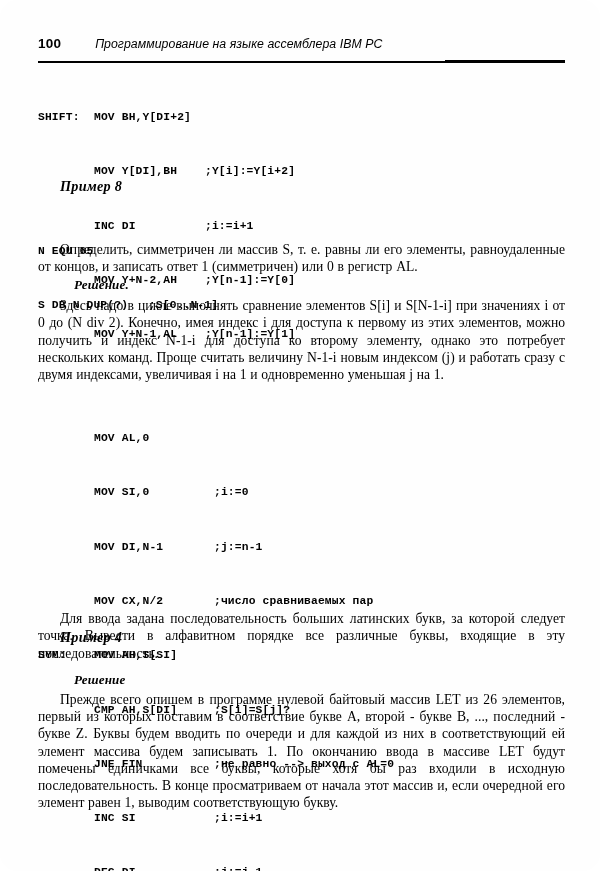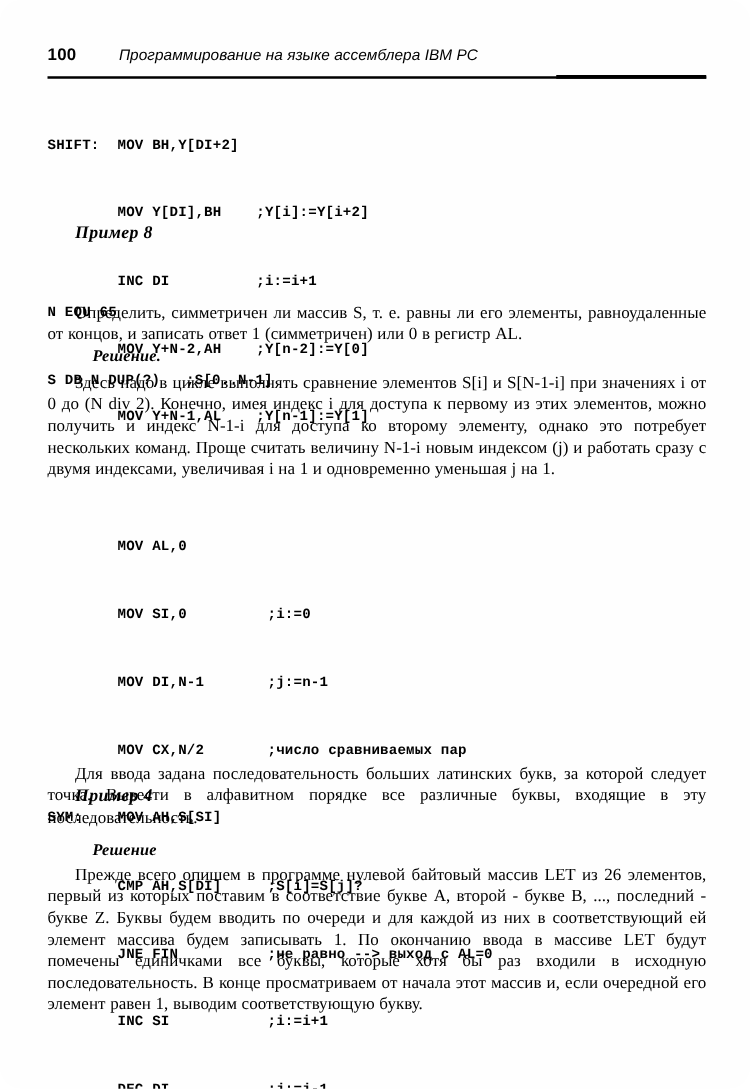--- a/index.html
+++ b/index.html
@@ -166,21 +166,21 @@
       <span class="cl-comment">;Y[i]:=Y[i+2]</span>
     </div>
     <div class="code-line">
       <span class="cl-label"></span>
       <span class="cl-instr">INC DI</span>
       <span class="cl-comment">;i:=i+1</span>
     </div>
     <div class="code-line">
       <span class="cl-label"></span>
       <span class="cl-instr">MOV Y+N-2,AH</span>
-      <span class="cl-comment">;Y[n-2]:=Y[0]</span>
+      <span class="cl-comment">;Y[n-1]:=Y[0]</span>
     </div>
     <div class="code-line">
       <span class="cl-label"></span>
       <span class="cl-instr">MOV Y+N-1,AL</span>
       <span class="cl-comment">;Y[n-1]:=Y[1]</span>
     </div>
   </div>
 
   <div class="blk heading" style="top:178px;">Пример 8</div>
 

